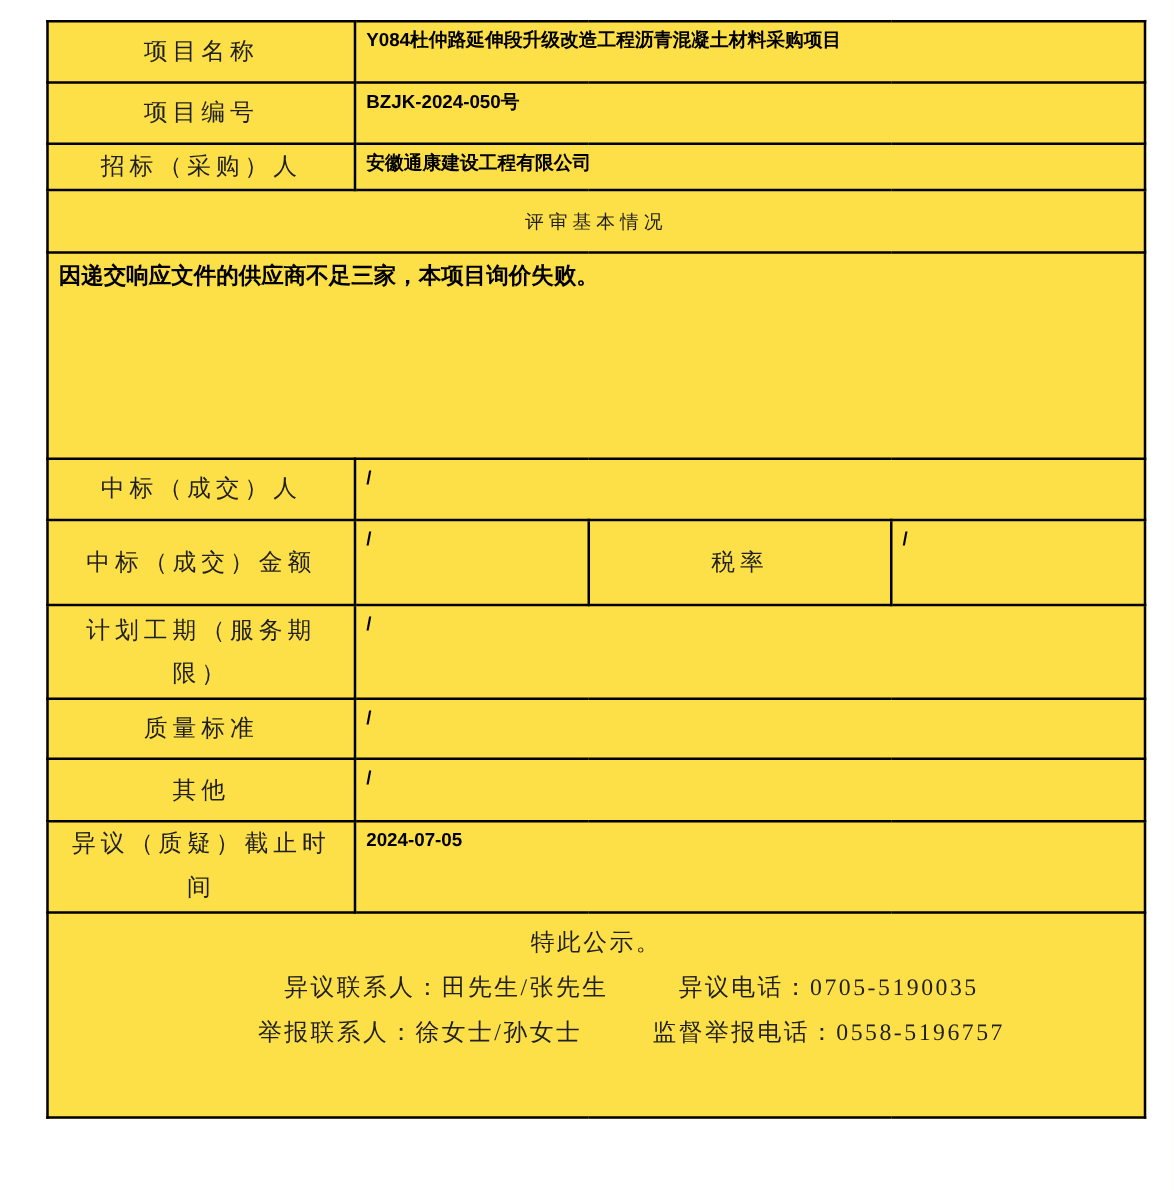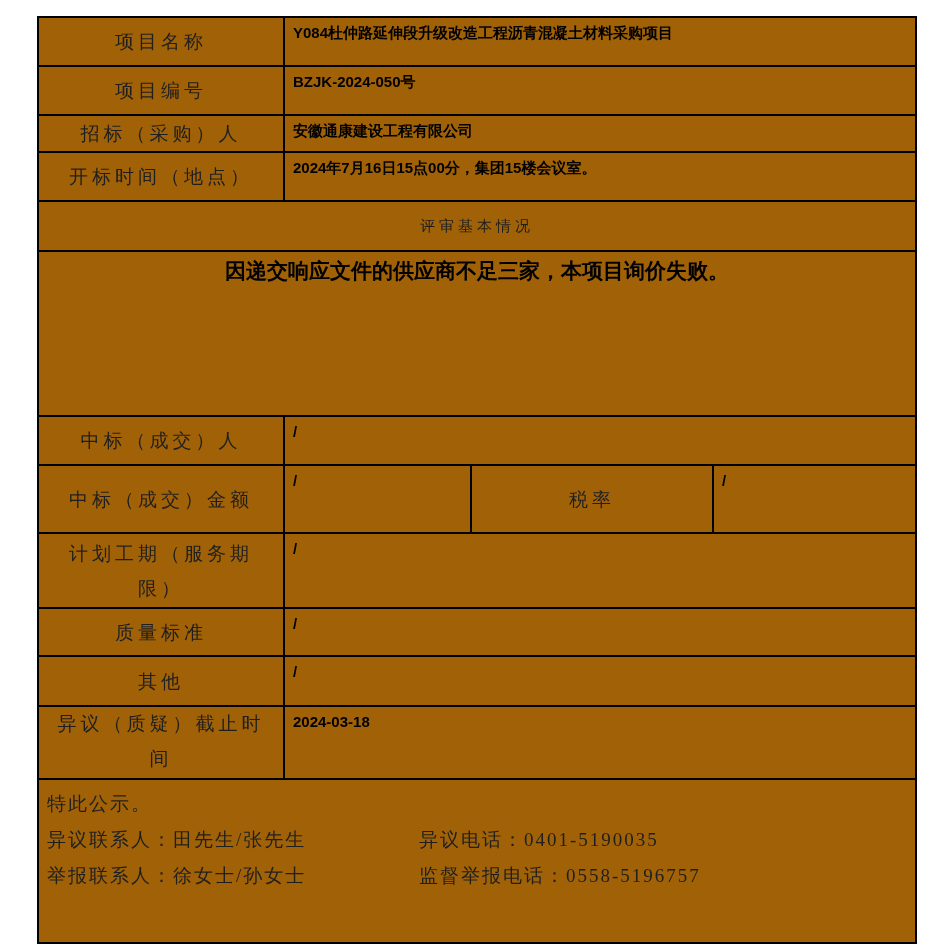--- a/index.html
+++ b/index.html
@@ -10,21 +10,21 @@
     background: #ffffff;
     overflow: hidden;
   }
   .doc-table {
     position: absolute;
     left: 37px;
     top: 16px;
     width: 878px;
     border-collapse: collapse;
     table-layout: fixed;
-    background: #a16207;
+    background: #fde047;
   }
   .doc-table td {
     border: 2px solid #000000;
     overflow: hidden;
   }
   
   .label-cell {
     font-family: "Liberation Serif", "DejaVu Serif", serif;
     font-size: 19px;
     font-weight: 400;
@@ -55,34 +55,34 @@
     font-family: "Liberation Serif", "DejaVu Serif", serif;
     font-size: 15px;
     font-weight: 400;
     color: #1f1f1f;
     letter-spacing: 4px;
     text-align: center;
     vertical-align: middle;
   }
   .review-cell {
     font-family: "Liberation Sans", "DejaVu Sans", sans-serif;
-    font-size: 21px;
+    font-size: 18px;
     font-weight: 600;
     color: #000000;
-    text-align: center;
+    text-align: left;
     vertical-align: top;
     padding: 5px 8px;
   }
   .footer-cell {
     font-family: "Liberation Serif", "DejaVu Serif", serif;
     font-size: 19px;
     font-weight: 400;
     color: #1f1f1f;
     letter-spacing: 2px;
-    text-align: left;
+    text-align: center;
     vertical-align: top;
     padding: 6px 8px;
     line-height: 36px;
   }
   .footer-left {
     display: inline-block;
     width: 372px;
     vertical-align: top;
   }
   
@@ -112,24 +112,20 @@
       <td class="value-cell" colspan="3">Y084杜仲路延伸段升级改造工程沥青混凝土材料采购项目</td>
     </tr>
     <tr class="r-h49">
       <td class="label-cell">项目编号</td>
       <td class="value-cell" colspan="3">BZJK-2024-050号</td>
     </tr>
     <tr class="r-h51">
       <td class="label-cell">招标（采购）人</td>
       <td class="value-cell" colspan="3">安徽通康建设工程有限公司</td>
     </tr>
-    <tr class="r-h49">
-      <td class="label-cell">开标时间（地点）</td>
-      <td class="value-cell" colspan="3">2024年7月16日15点00分，集团15楼会议室。</td>
-    </tr>
     <tr class="r-h50">
       <td class="section-header-cell" colspan="4">评审基本情况</td>
     </tr>
     <tr class="r-h165">
       <td class="review-cell" colspan="4">因递交响应文件的供应商不足三家，本项目询价失败。</td>
     </tr>
     <tr class="r-h49">
       <td class="label-cell">中标（成交）人</td>
       <td class="value-cell" colspan="3">/</td>
     </tr>
@@ -150,29 +146,29 @@
       <td class="value-cell" colspan="3">/</td>
     </tr>
     <tr class="r-h50">
       <td class="label-cell">其他</td>
       <td class="value-cell" colspan="3">/</td>
     </tr>
     <tr class="r-h73">
       <td class="label-cell">
         <div class="label-inner wrap-w212">异议（质疑）截止时间</div>
       </td>
-      <td class="value-cell" colspan="3">2024-03-18</td>
+      <td class="value-cell" colspan="3">2024-07-05</td>
     </tr>
     <tr class="r-h164">
       <td class="footer-cell" colspan="4">
         <div class="footer-line">
           <span>特此公示。</span>
         </div>
         <div class="footer-line">
-          <span class="footer-left"><span>异议联系人：</span><span>田先生/张先生</span></span><span><span>异议电话：</span><span>0401-5190035</span></span>
+          <span class="footer-left"><span>异议联系人：</span><span>田先生/张先生</span></span><span><span>异议电话：</span><span>0705-5190035</span></span>
         </div>
         <div class="footer-line">
           <span class="footer-left"><span>举报联系人：</span><span>徐女士/孙女士</span></span><span><span>监督举报电话：</span><span>0558-5196757</span></span>
         </div>
       </td>
     </tr>
   </tbody>
 </table>
 
 </body></html>

